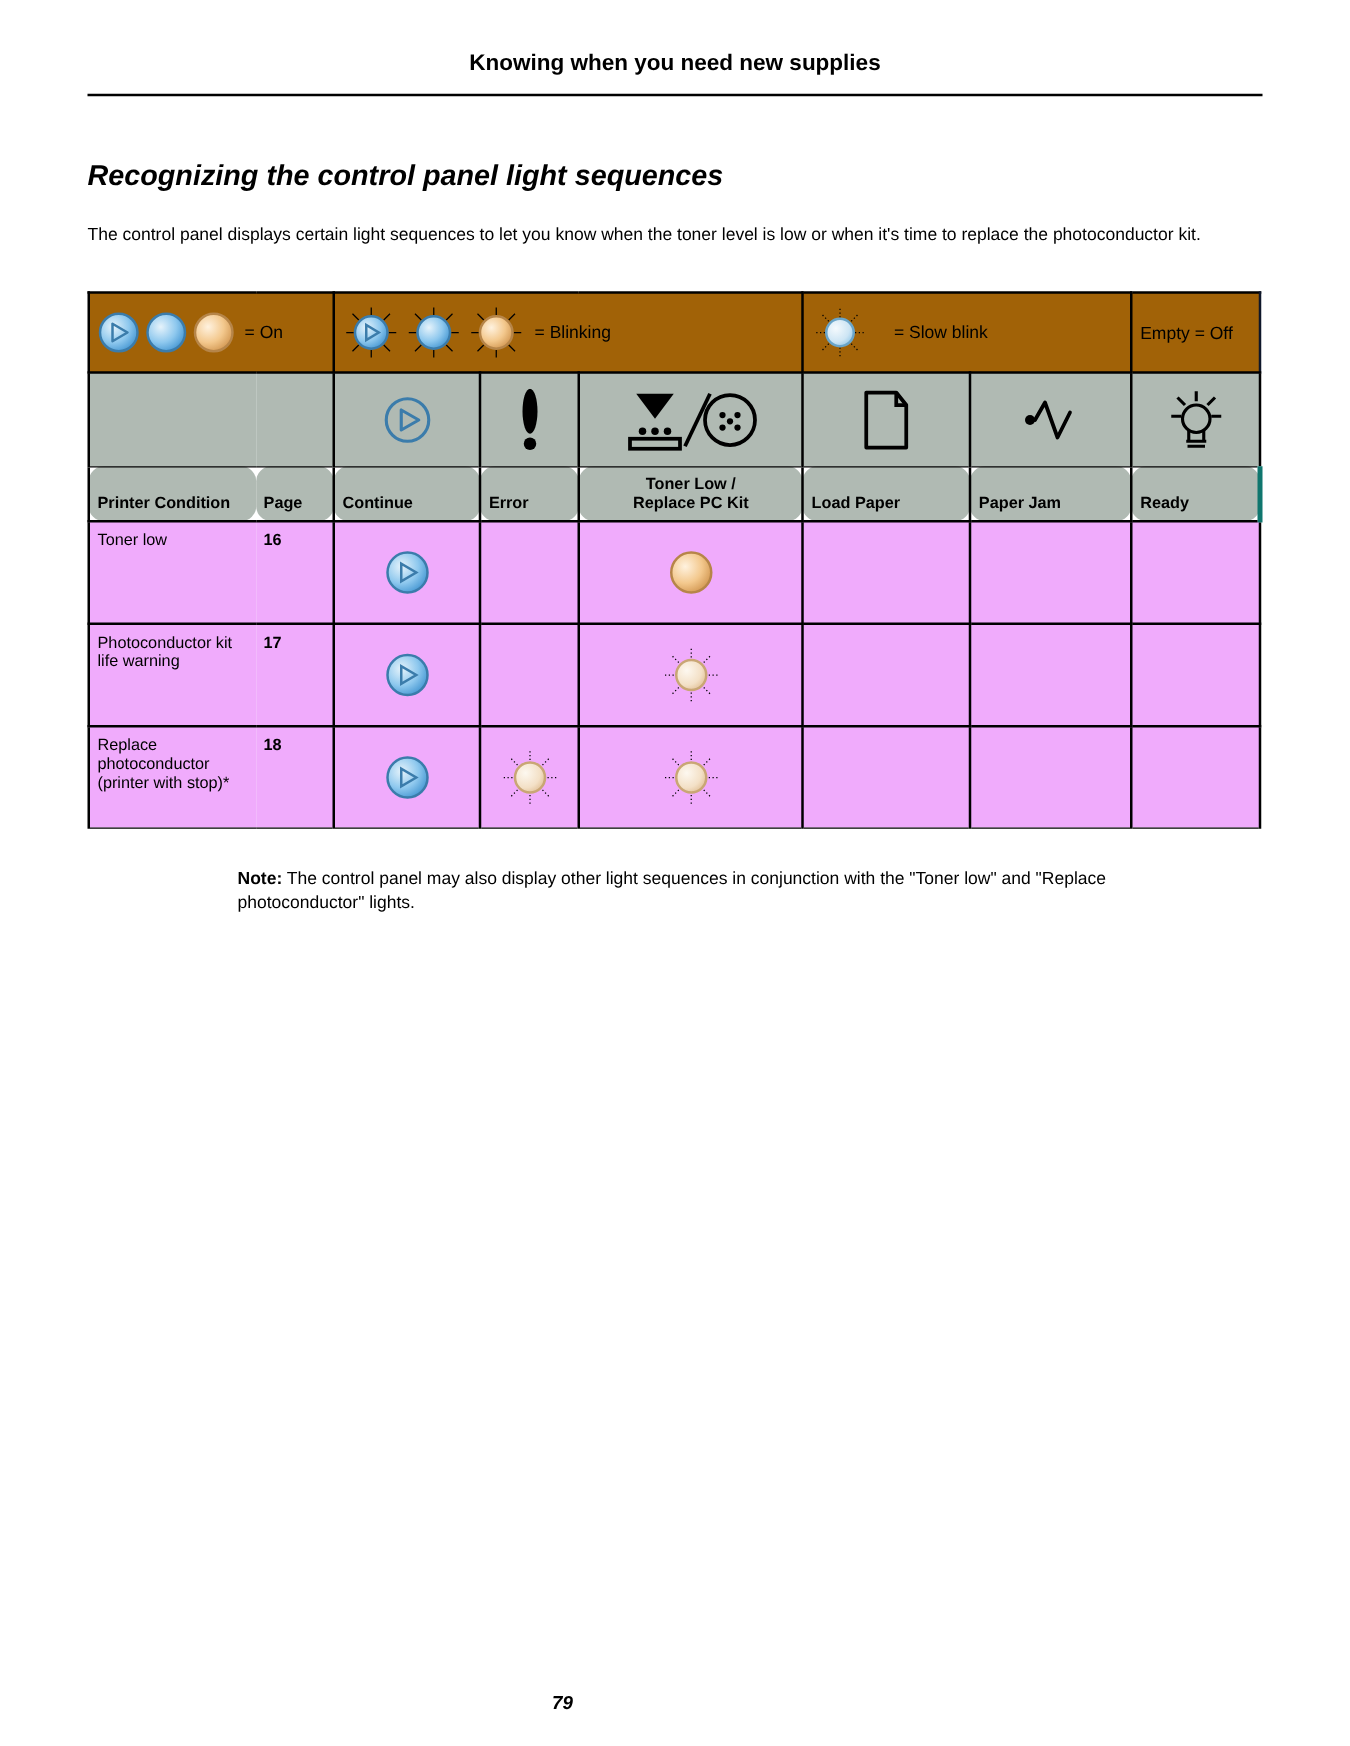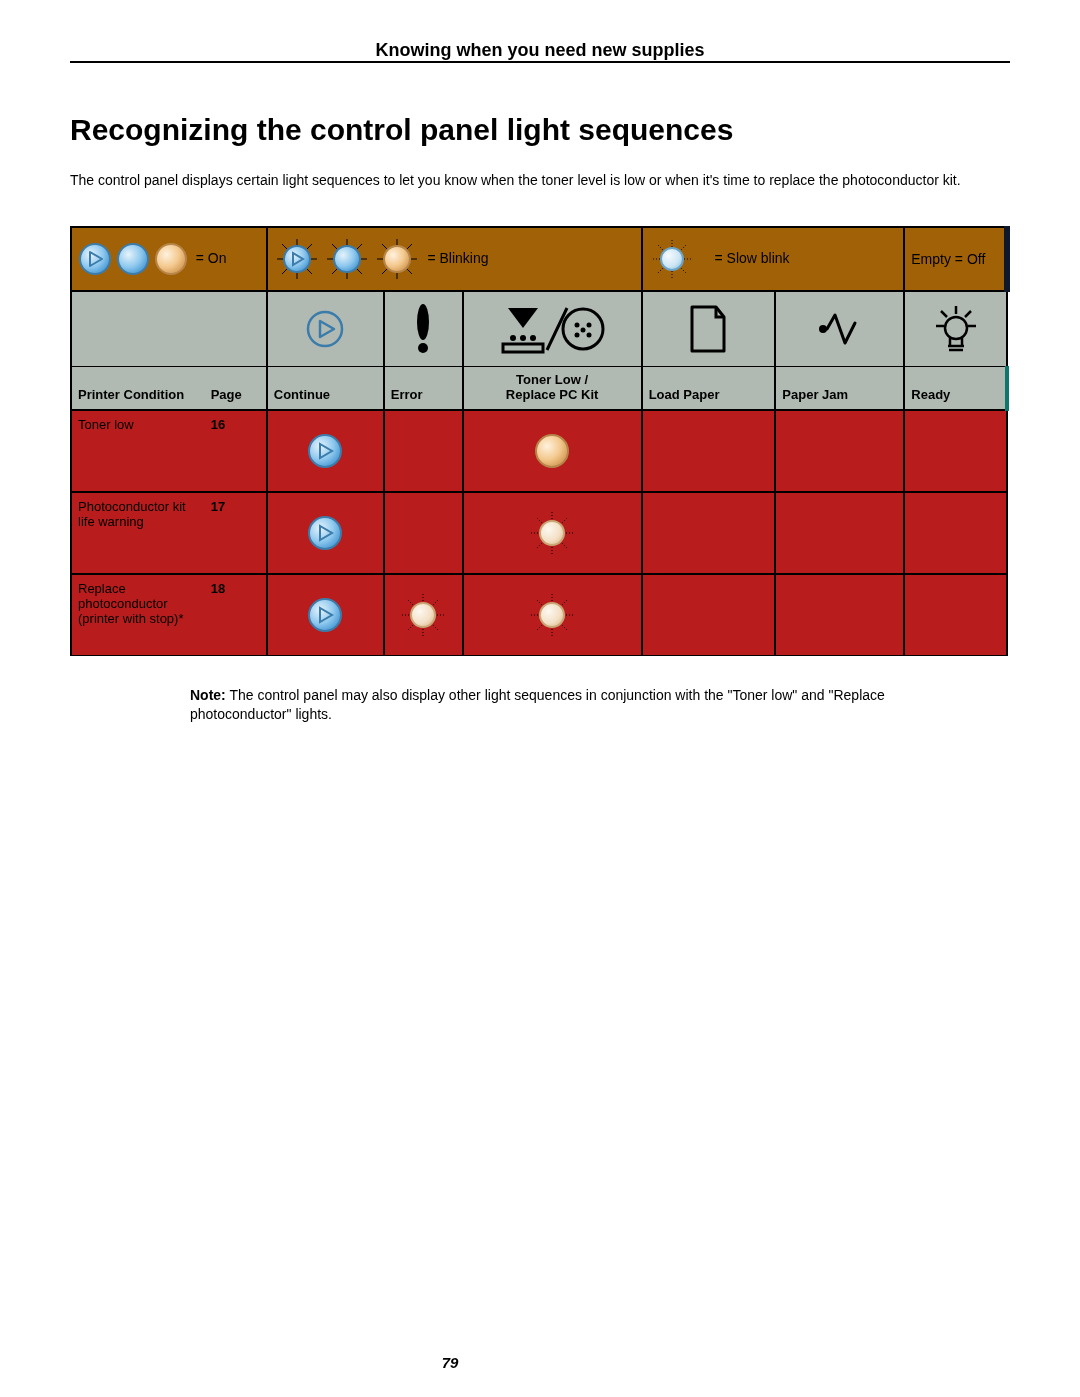--- a/index.html
+++ b/index.html
@@ -8,26 +8,28 @@
     width:1080px;
     box-sizing:border-box;
     font-family:Arial,Helvetica,sans-serif;
     color:#000;
     background:#fff;
   }
   .page-header{
     text-align:center;
     font-weight:bold;
     font-size:18px;
+    padding-bottom:14px;
     border-bottom:2px solid #000;
     margin-bottom:50px;
   }
   .section-title{
     font-weight:bold;
-    font-size:30px;
+    font-style:italic;
+    font-size:23px;
     margin-bottom:24px;
   }
   .intro{
     font-size:14px;
     line-height:1.35;
     margin-bottom:36px;
   }
   table{
     border-collapse:collapse;
     width:100%;
@@ -38,47 +40,48 @@
     background:#a16207;
     border-top:2px solid #000;
     border-bottom:2px solid #000;
     padding:10px 6px;
     font-size:14px;
     vertical-align:middle;
   }
   .legend td.icons{white-space:nowrap;}
   .legend td.vsep{border-right:2px solid #000;}
   .legend td.lb{border-left:2px solid #000;}
-  .legend td.rb{border-right:6px solid #0f172a;}
+  .legend td.rb{border-right:2px solid #0f172a;}
   
   .icon-row td{
     background:#b0bab3;
     border-bottom:1px solid #000;
     text-align:center;
     height:74px;
   }
   .icon-row td.lb{border-left:2px solid #000;}
   .icon-row td.rb{border-right:2px solid #000;}
   .icon-row td.sep{border-right:2px solid #000;}
   
   .col-head td{
     background:#b0bab3;
     font-weight:bold;
     font-size:13px;
     padding:6px 6px;
     border-bottom:2px solid #000;
     vertical-align:bottom;
     line-height:1.15;
+    border-radius:12px;
   }
   .col-head td.lb{border-left:2px solid #000;}
   .col-head td.rb{border-right:4px solid #0f766e;}
   .col-head td.sep{border-right:2px solid #000;}
   
   .data td{
-    background:#b91c1c;
+    background:#f0abfc;
     font-size:13px;
     border-bottom:2px solid #000;
     height:68px;
     vertical-align:top;
     padding:6px 6px 6px 6px;
     text-align:left;
     margin-top:16px;
   }
   .data td.center{vertical-align:middle;text-align:center;}
   .data td.lb{border-left:2px solid #000;}

